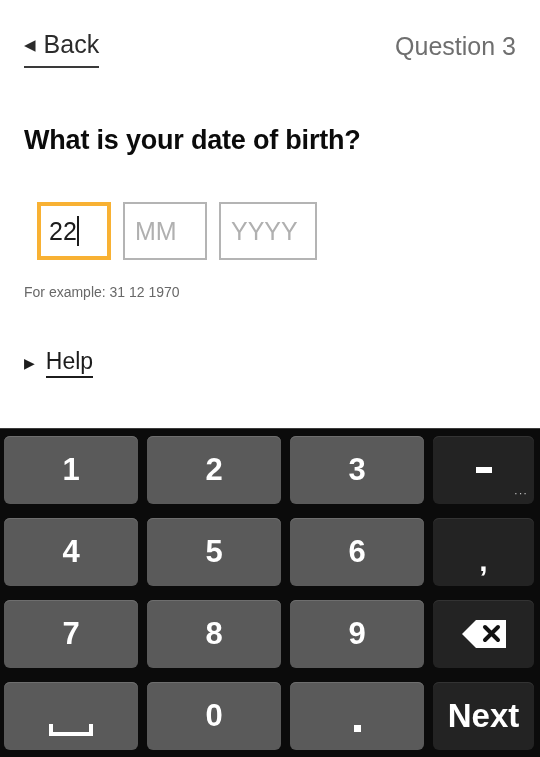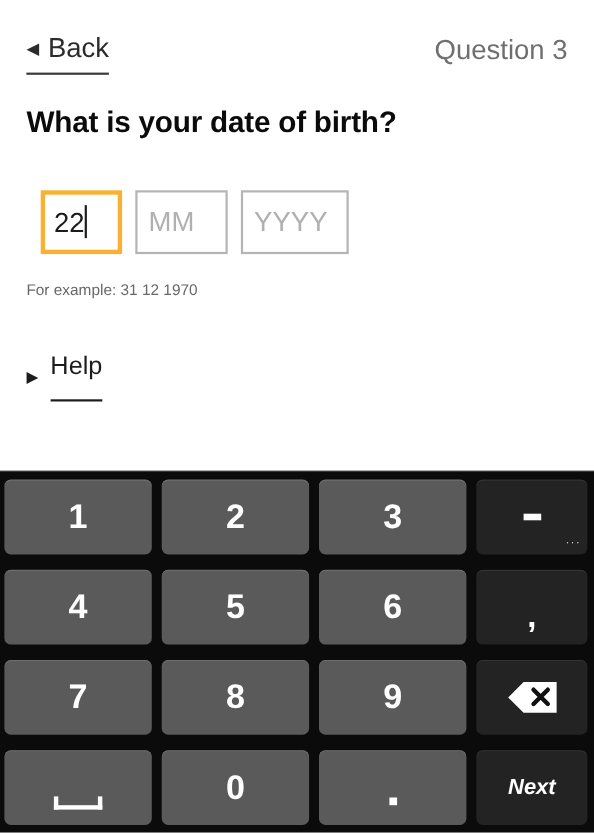--- a/index.html
+++ b/index.html
@@ -21,21 +21,21 @@
   .back-link {
     display: inline-flex; align-items: center; gap: 8px;
     color: #2b2b2b; font-size: 25px; line-height: 1;
     border-bottom: 2px solid #3a3a3a;
     padding-bottom: 9px; cursor: pointer; text-decoration: none;
   }
   .back-arrow { font-size: 15px; line-height: 1; color: #2b2b2b; position: relative; top: 0px; }
   .question-counter { color: #6f6f6f; font-size: 25px; line-height: 1; padding-top: 2px; }
 
   .question-title {
-    margin-top: 28px;
+    margin-top: 57px;
     font-size: 27px; font-weight: bold; color: #0b0b0b;
     letter-spacing: -0.2px;
   }
 
   .date-inputs { display: flex; gap: 12px; margin-top: 46px; }
   .date-field {
     height: 58px; border: 2px solid #b4b4b4; background: #fff;
     font-family: "Liberation Sans", sans-serif;
     font-size: 25px; color: #1c1c1c; padding: 0 10px;
     outline: none; border-radius: 0;
@@ -55,21 +55,21 @@
   .field-text {
     position: absolute; left: 12px; top: 50%; transform: translateY(-50%);
     font-size: 25px; color: #1c1c1c; pointer-events: none; white-space: nowrap;
   }
 
   .hint { margin-top: 24px; font-size: 14px; color: #686868; }
 
   .help-row { margin-top: 48px; display: inline-flex; align-items: center; gap: 11px; cursor: pointer; }
   .help-marker { font-size: 14px; color: #1c1c1c; line-height: 1; }
   .help-label {
-    font-size: 23px; color: #1c1c1c; border-bottom: 2px solid #1c1c1c; padding-bottom: 17px;
+    font-size: 23px; color: #1c1c1c; border-bottom: 2px solid #1c1c1c; padding-bottom: 1px;
   }
 
   
   .keyboard {
     position: absolute; left: 0; right: 0; bottom: 0;
     height: 329px; background: #0b0b0b;
     border-top: 1px solid #3c3c3c;
     padding: 7px 4px 6px 4px;
     display: flex; flex-direction: column; gap: 14px;
   }
@@ -83,21 +83,21 @@
     background: #5a5a5a;
     box-shadow: inset 0 1px 0 #6e6e6e;
   }
   .key.num .glyph { color: #ffffff; font-size: 31px; font-weight: bold; }
   .key.side {
     flex: 0 0 101px; width: 101px;
     background: #232323;
     box-shadow: inset 0 1px 0 #333;
   }
   .key.side .glyph { color: #ffffff; font-size: 27px; font-weight: bold; }
-  .key.side .glyph.next { font-size: 20px; font-weight: bold; font-style: italic; }
+  .key.side .glyph.next { font-size: 33px; font-weight: bold; }
   .key.side .dots {
     position: absolute; right: 6px; bottom: 5px;
     font-size: 11px; color: #c9c9c9; letter-spacing: 1px; line-height: 1;
   }
   .key .dash {
     display: block; width: 16px; height: 6px; background: #fff;
   }
   .key .comma { font-size: 30px; font-weight: bold; color:#fff; line-height: 0.4; position: relative; top: 9px; }
   .key .period { display: block; width: 7px; height: 7px; background: #fff; position: relative; top: 12px; }
   .key .spacebar-glyph {

